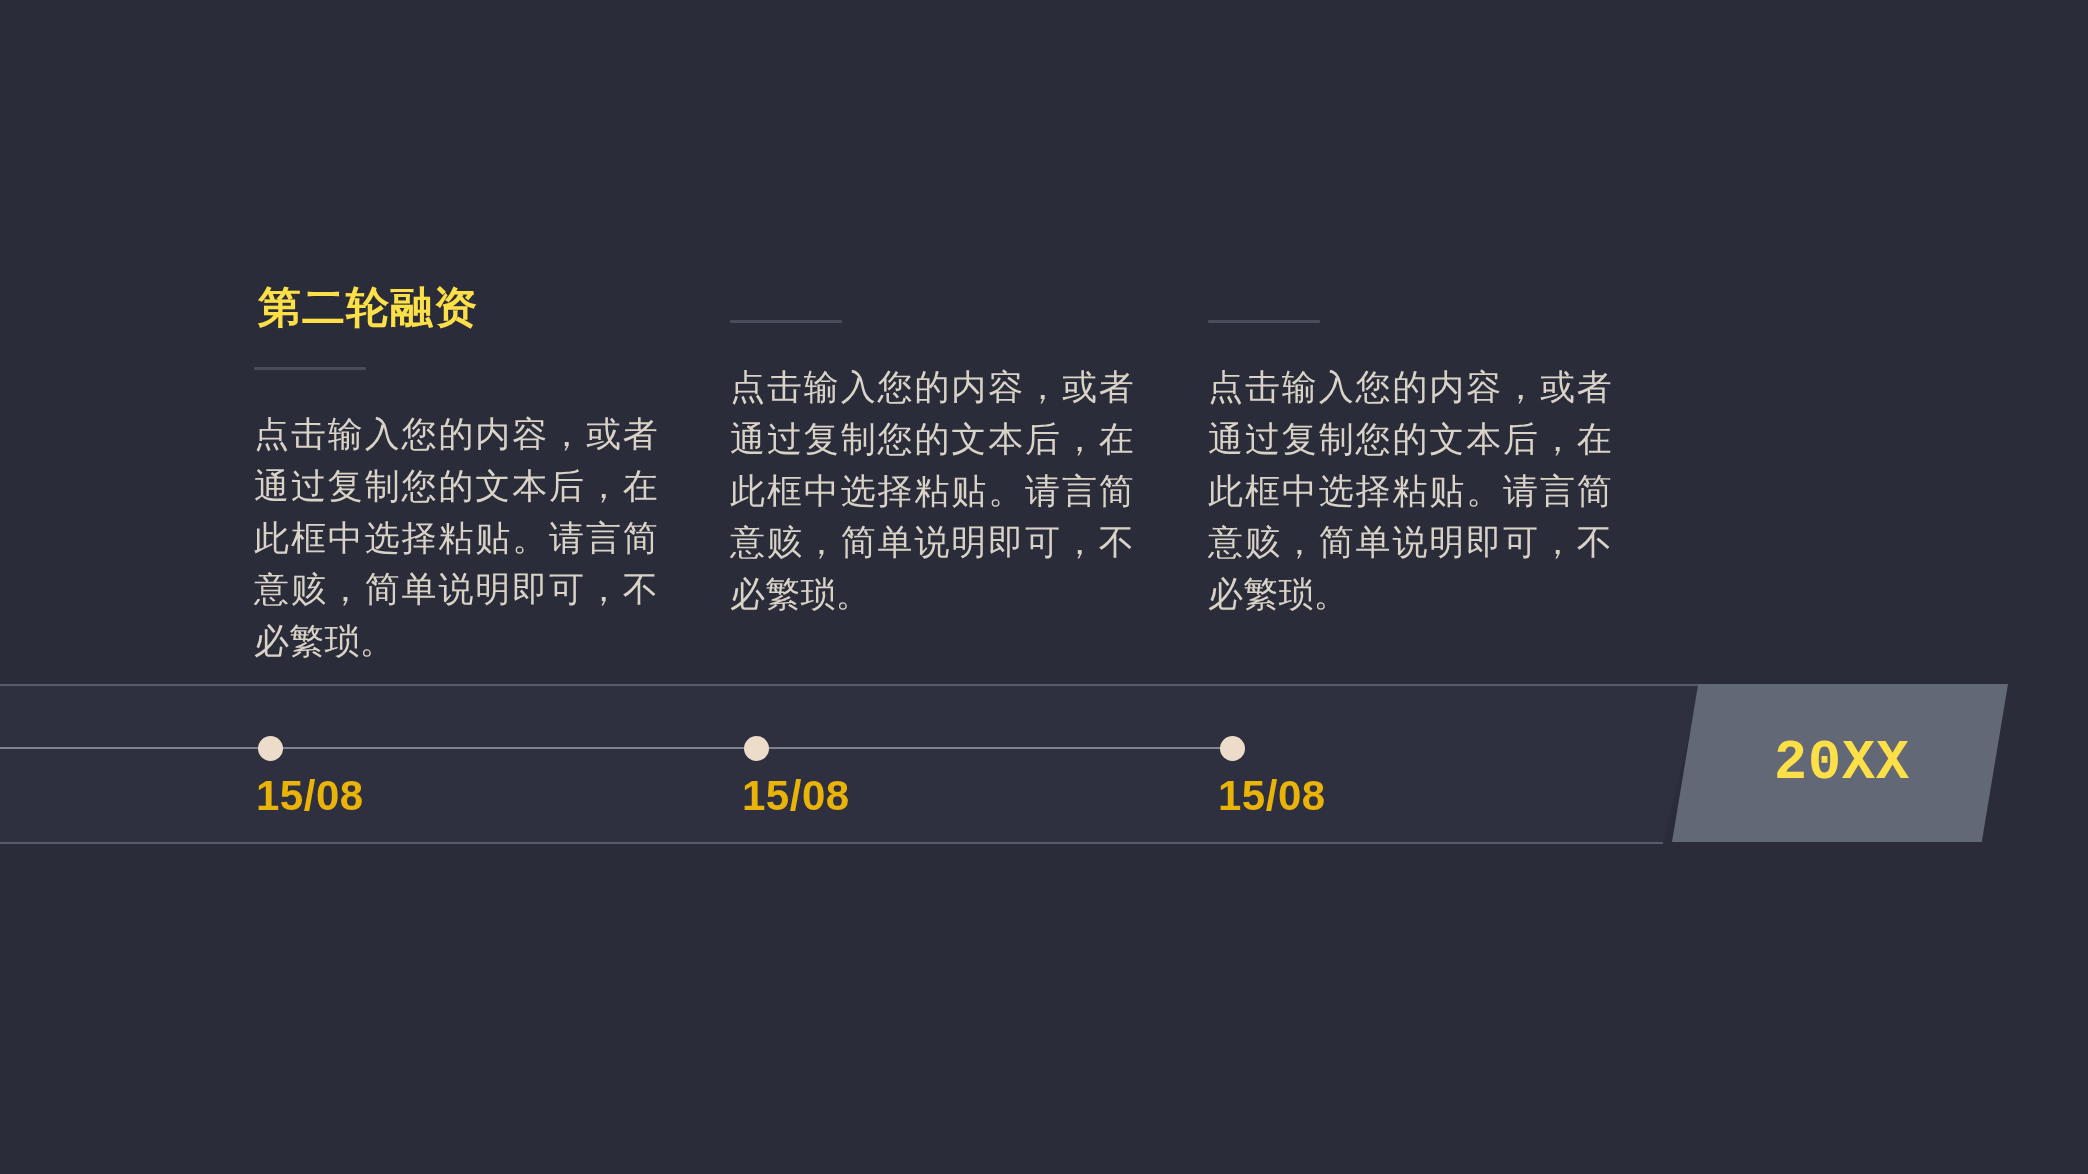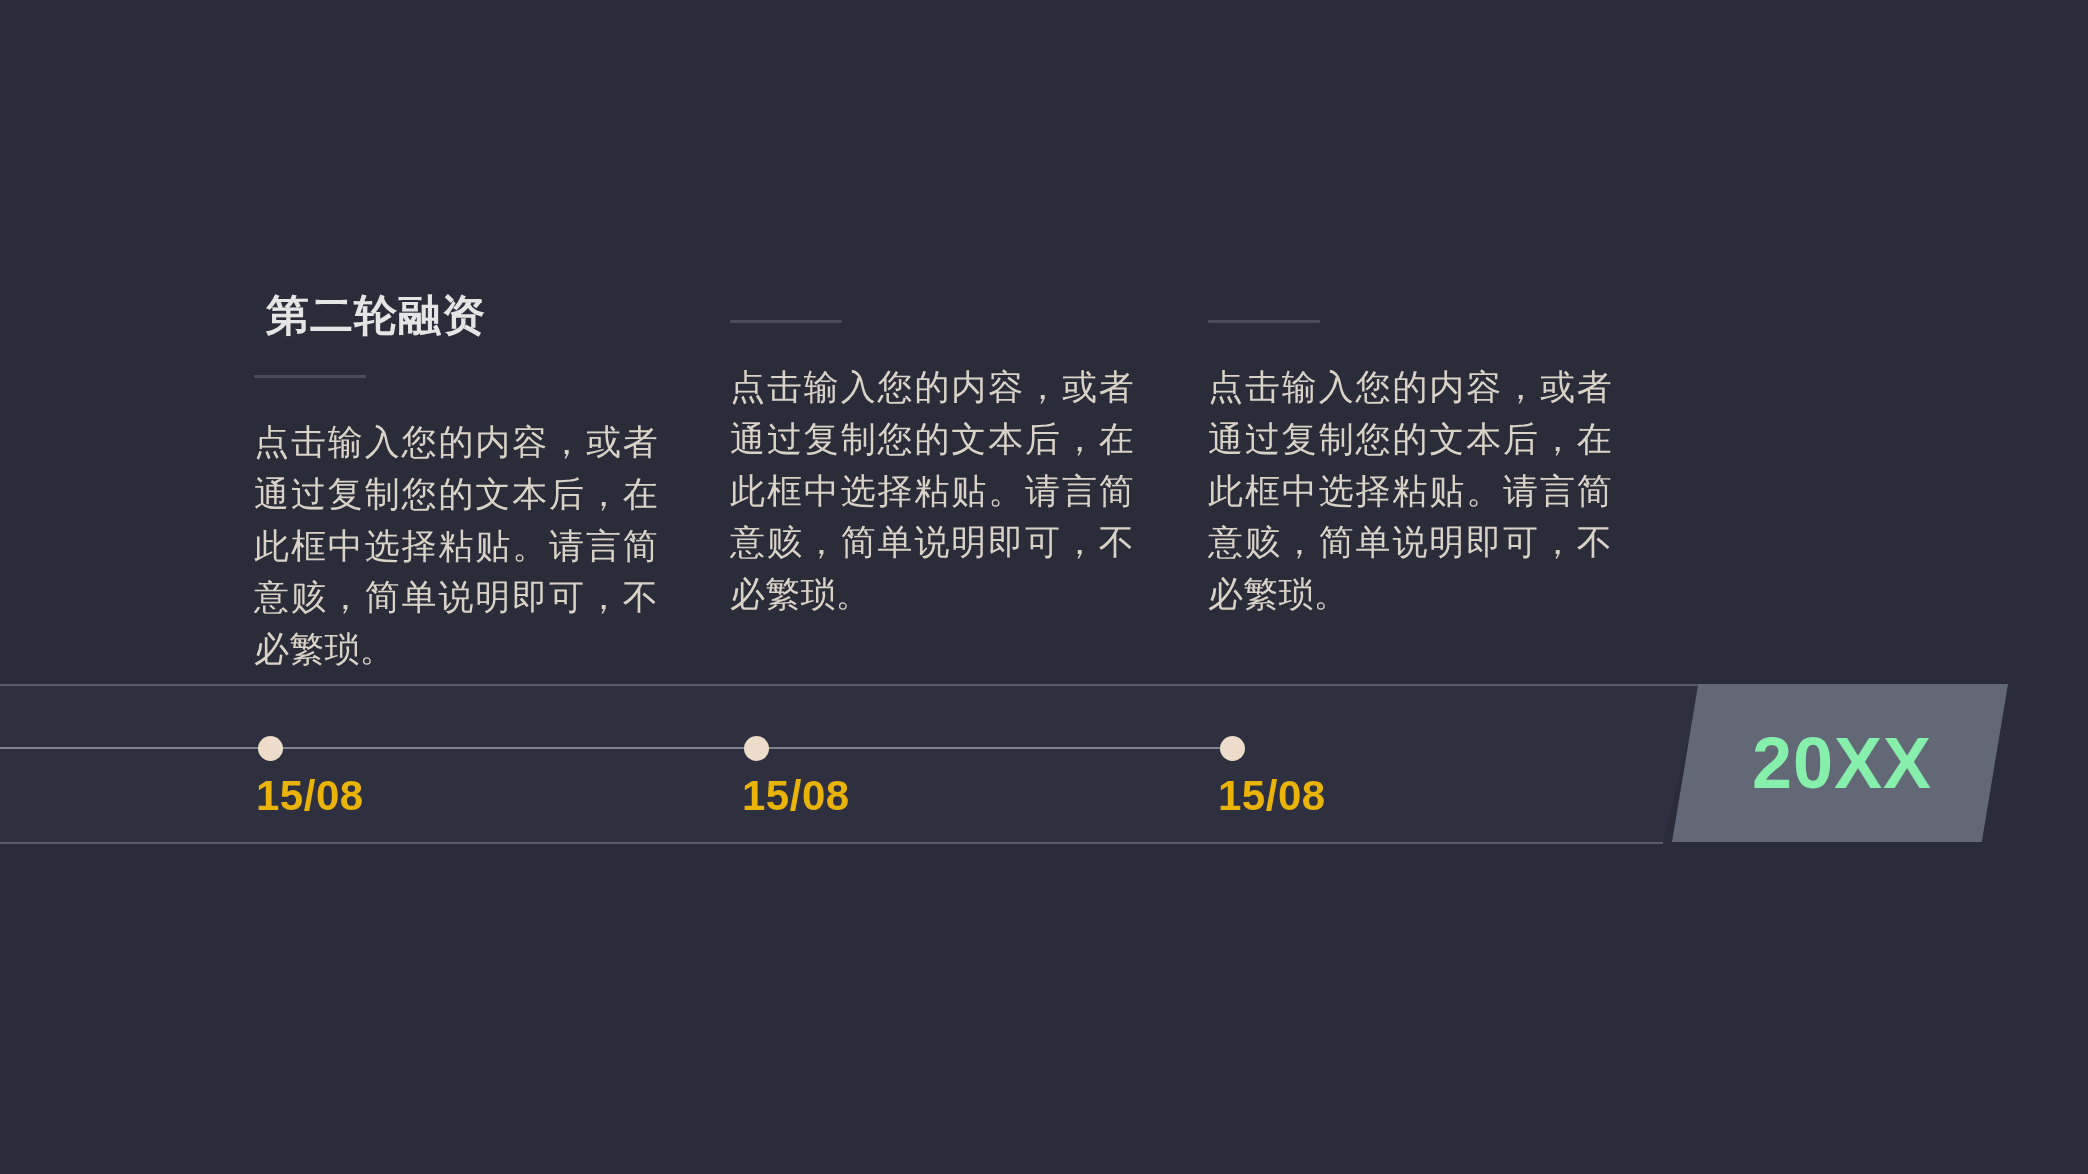--- a/index.html
+++ b/index.html
@@ -29,24 +29,24 @@
     top: 282px;
     width: 440px;
   }
   .col-0 { left: 254px; }
   .col-1 { left: 730px; }
   .col-2 { left: 1208px; }
 
   .col-title {
     font-size: 43px;
     font-weight: bold;
-    color: #e5e5e5;
+    color: #fde047;
     letter-spacing: 1px;
     line-height: 1;
-    margin: 12px;
+    margin: 4px;
     white-space: nowrap;
   }
   .col-divider {
     width: 112px;
     height: 3px;
     background: #4a4c5c;
     margin-top: 38px;
     border-radius: 1px;
   }
   .col-body {
@@ -136,26 +136,27 @@
     width: 336px;
     height: 158px;
     background: #636877;
     -webkit-clip-path: polygon(7.8% 0, 100% 0, 92.2% 100%, 0 100%);
     clip-path: polygon(7.8% 0, 100% 0, 92.2% 100%, 0 100%);
     display: flex;
     align-items: center;
     justify-content: center;
   }
   .year-badge .year-text {
-    font-size: 72px;
+    font-size: 55px;
     font-weight: bold;
-    color: #86efac;
+    color: #fde047;
     letter-spacing: 1px;
     line-height: 1;
     transform: translateX(2px);
+    font-family: Liberation Mono, monospace;
   }
 </style>
 </head>
 <body>
 
 <div id="slide">
 
   <div class="columns">
 
     <div class="col col-0">

